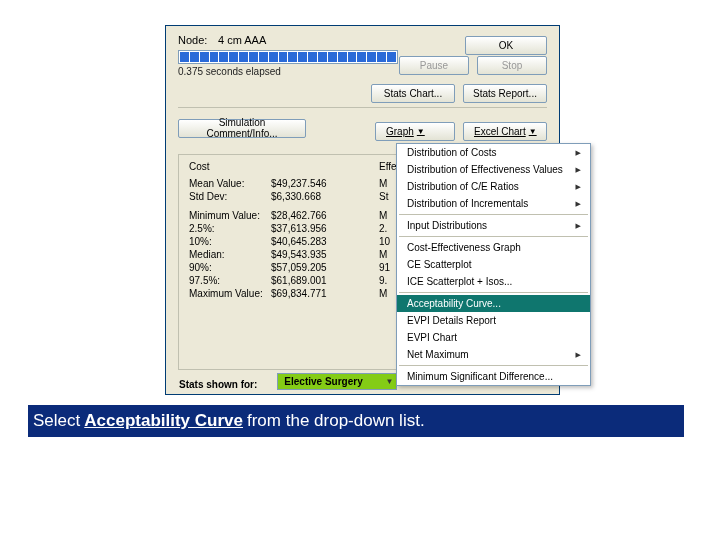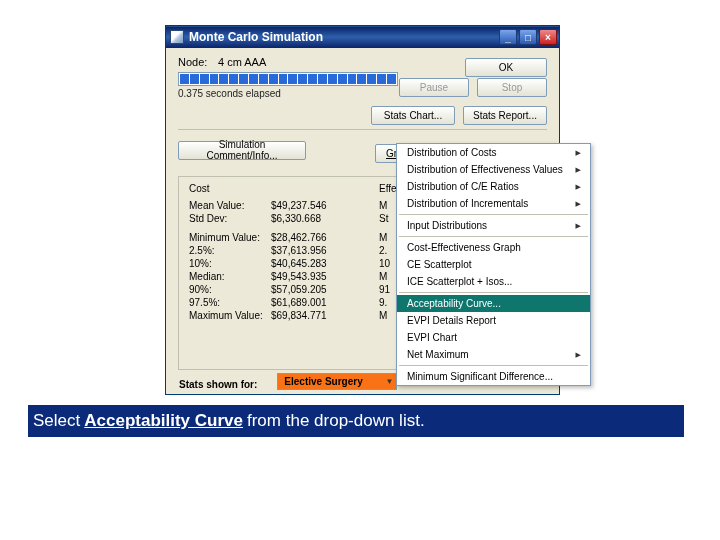--- a/index.html
+++ b/index.html
@@ -167,21 +167,21 @@
     left: 13px;
     bottom: 4px;
     font-size: 10px;
     display: flex;
     align-items: flex-end;
     gap: 20px;
     font-weight: bold;
   }
   .select {
     border: 1px solid #7f9db9;
-    background: #f97316;
+    background: #84cc16;
     height: 17px;
     width: 120px;
     display: inline-flex;
     align-items: center;
     padding: 0 3px 0 6px;
     justify-content: space-between;
     font-size: 10px;
   }
   .select .caret { font-size: 8px; color: #333; }
 
@@ -236,29 +236,20 @@
   .instruction .em {
     font-weight: bold;
     text-decoration: underline;
     padding: 0 4px;
   }
 </style>
 </head>
 <body>
 
 <div class="window">
-  <div class="titlebar">
-    <span class="app-icon"></span>
-    <span class="title">Monte Carlo Simulation</span>
-    <div class="win-btns">
-      <div class="win-btn">_</div>
-      <div class="win-btn">□</div>
-      <div class="win-btn close">×</div>
-    </div>
-  </div>
 
   <div class="client">
 
     <div class="row node-row">
       <span class="lbl">Node:</span>
       <span>4 cm AAA</span>
     </div>
 
     <button class="btn ok-btn">OK</button>
 

